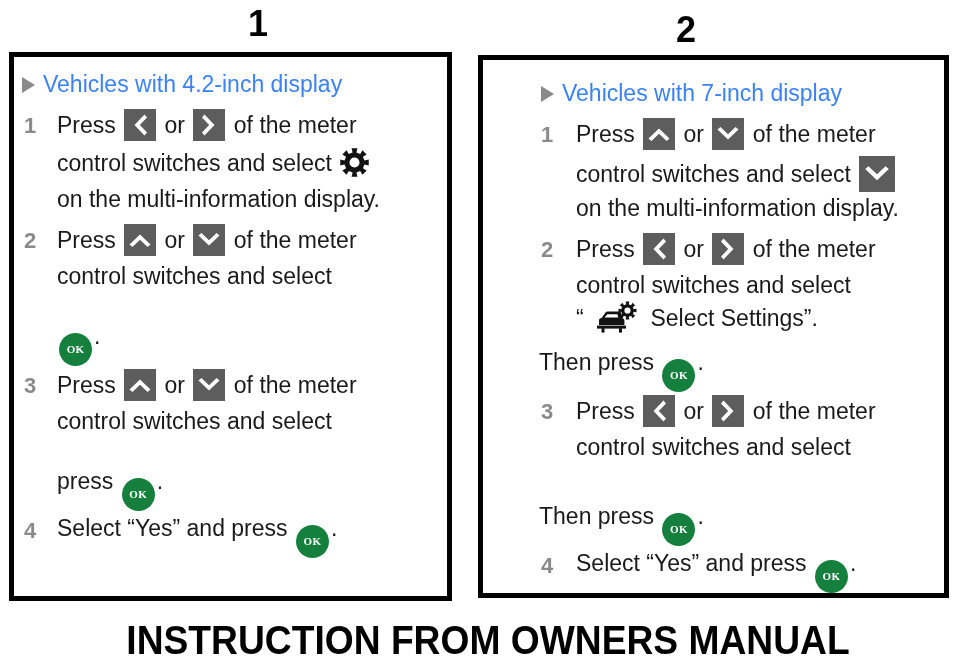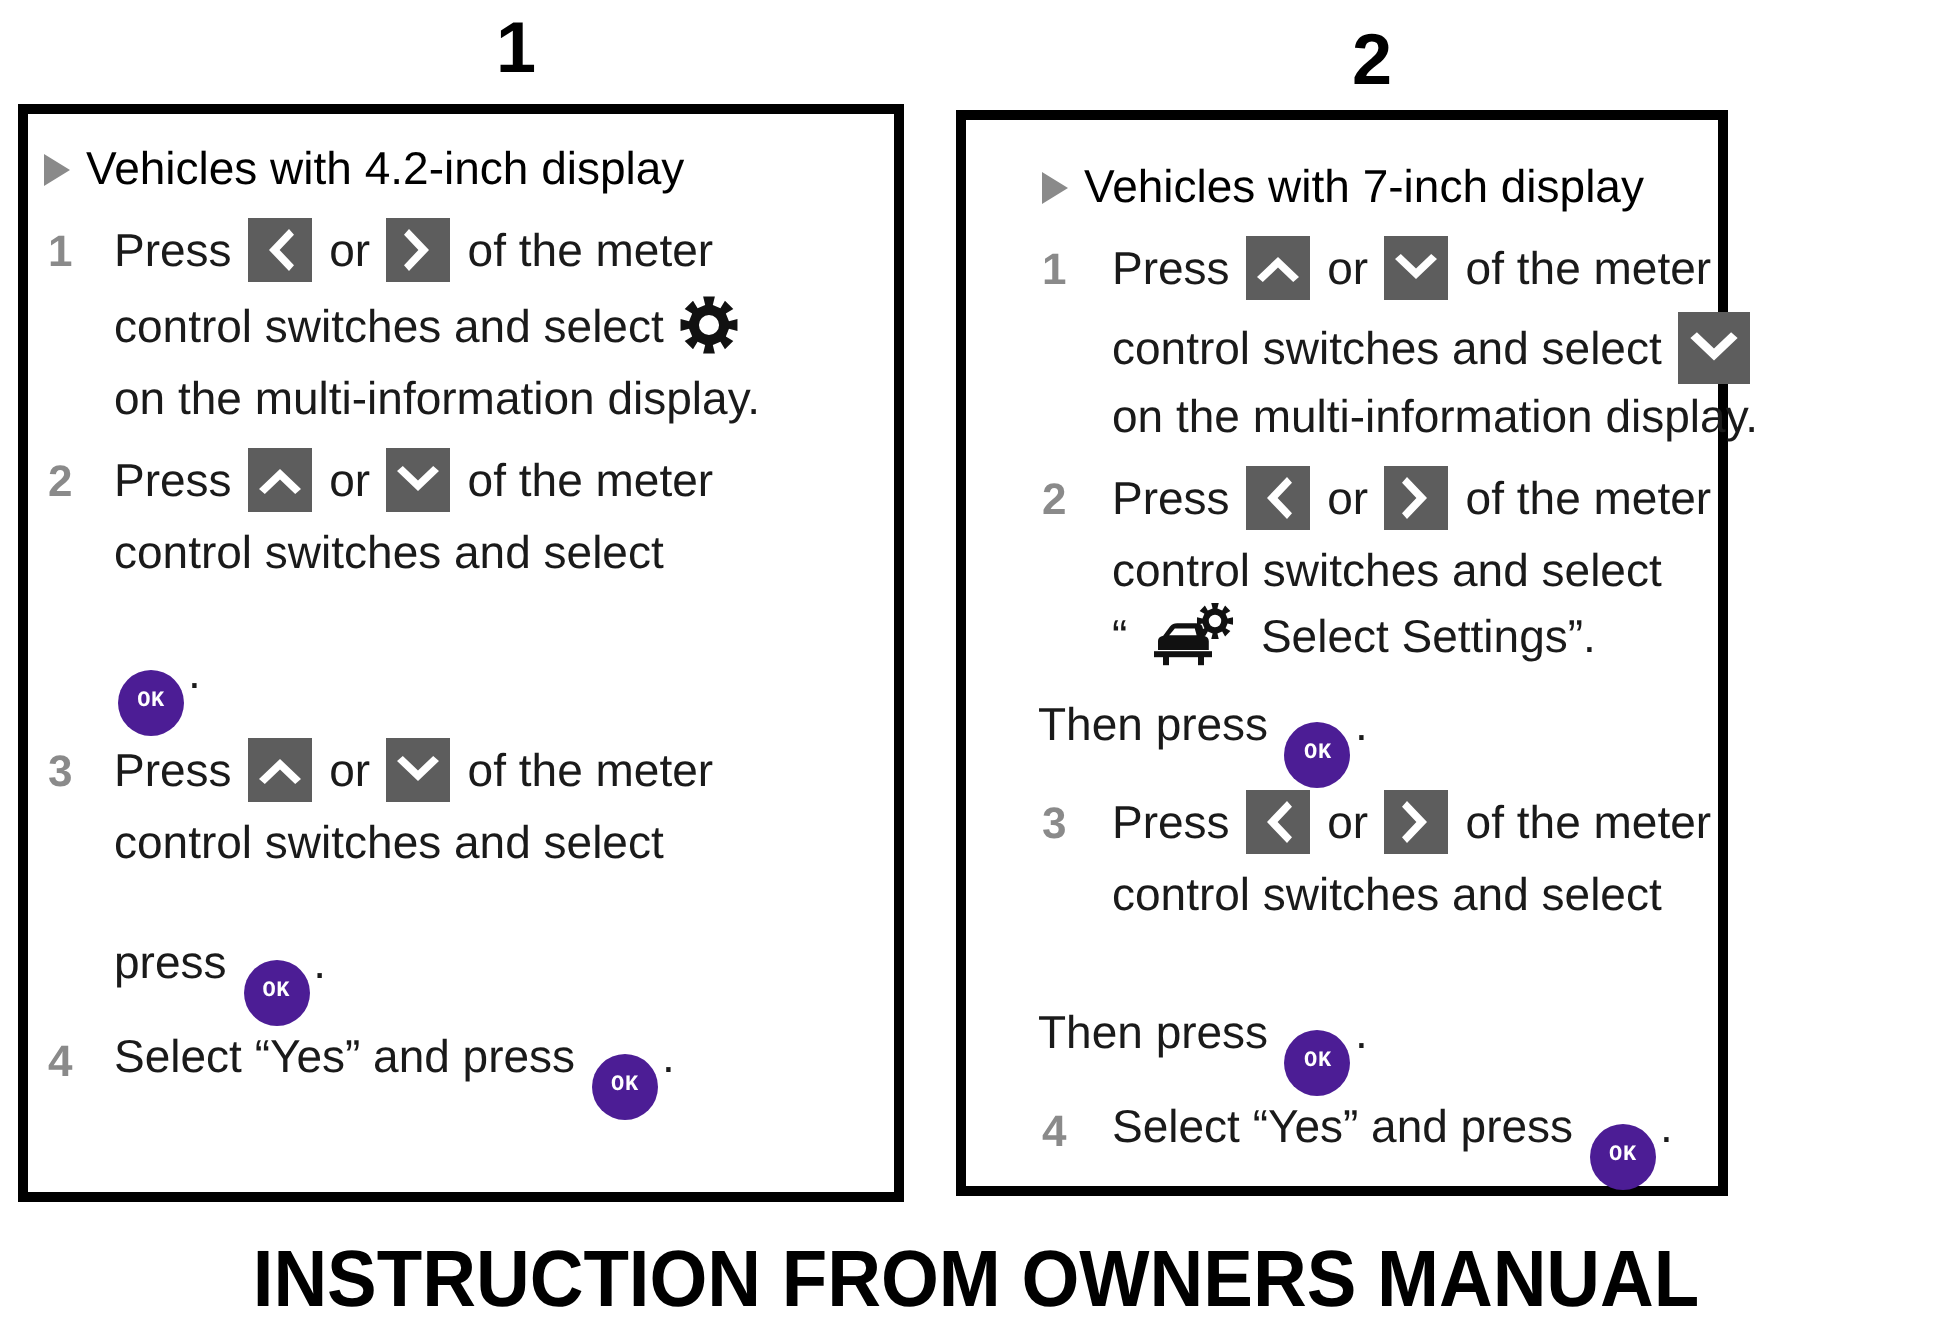--- a/index.html
+++ b/index.html
@@ -29,21 +29,21 @@
   #num-2 { left: 636px; top: 12px; width: 100px; }
 
   
   .panel {
     position: absolute;
     background: #ffffff;
     border: 5px solid #000000;
     box-sizing: border-box;
   }
   #panel-left  { left: 9px;   top: 52px; width: 443px; height: 549px; }
-  #panel-right { left: 478px; top: 55px; width: 386px; height: 543px; }
+  #panel-right { left: 478px; top: 55px; width: 471px; height: 543px; padding-left: 20px; }
 
   .panel-inner {
     position: relative;
     width: 100%;
     height: 100%;
   }
 
   
   .blk {
     position: absolute;
@@ -53,21 +53,21 @@
     color: #1a1a1a;
     white-space: nowrap;
   }
 
   .heading-row {
     position: absolute;
     display: flex;
     align-items: center;
     gap: 8px;
     font-size: 23px;
-    color: #000000;
+    color: #3b82f6;
   }
 
   .tri {
     display: inline-block;
     width: 0; height: 0;
     border-top: 8px solid transparent;
     border-bottom: 8px solid transparent;
     border-left: 13px solid #8a8a8a;
   }
 
@@ -95,23 +95,23 @@
     width: 36px; height: 36px;
     vertical-align: -10px;
   }
 
   .okbtn {
     display: inline-block;
     vertical-align: -9px;
     width: 33px;
     height: 33px;
     border-radius: 50%;
-    background: #4c1d95;
+    background: #15803d;
     color: #ffffff;
-    font-family: Liberation Mono, monospace;
+    font-family: Liberation Serif, serif;
     font-size: 11px;
     font-weight: bold;
     line-height: 33px;
     text-align: center;
     letter-spacing: 0.3px;
     margin: 0 2px;
   }
 
   .gear-icon {
     display: inline-block;

